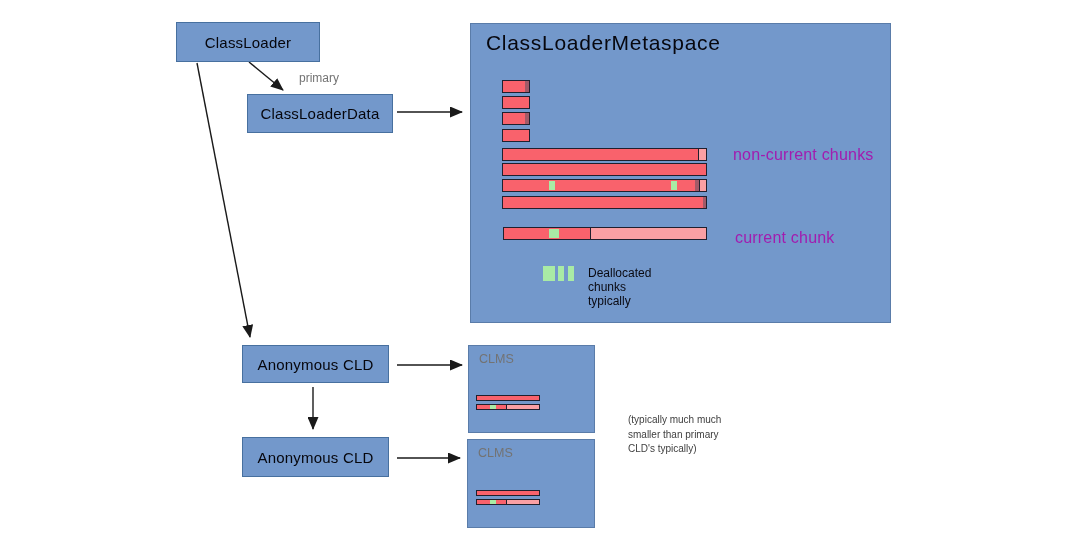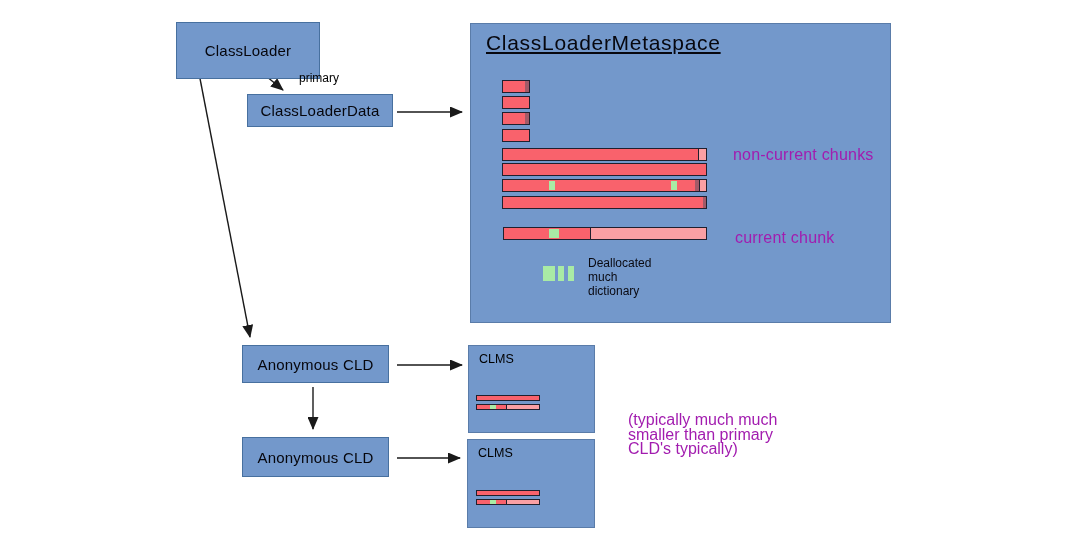--- a/index.html
+++ b/index.html
@@ -11,36 +11,36 @@
   
   .node {
     position:absolute; background:var(--box-blue); border:1.5px solid var(--box-border-blue);
     display:flex; align-items:center; justify-content:center;
     font-size:15px; color:#06060c; letter-spacing:.2px;
   }
   
   .panel {
     position:absolute; background:var(--box-blue); border:1px solid var(--panel-border-blue);
   }
-  .panel-title { position:absolute; font-size:21px; letter-spacing:.7px; color:#07070e;text-decoration:underline; }
-  .small-label { position:absolute; font-size:12px; color:#000000; }
+  .panel-title { position:absolute; font-size:21px; letter-spacing:.7px; color:#07070e; }
+  .small-label { position:absolute; font-size:12px; color:#737373; }
   .side-label { position:absolute; font-size:16px; color:#a21caf; letter-spacing:.2px; }
   
   .chunk {
     position:absolute; background:var(--chunk-red); border:1.3px solid var(--border-dark);
   }
   .seg-pink { position:absolute; top:0; bottom:0; right:0; background:var(--chunk-pink); border-left:1.3px solid var(--border-dark); }
   .seg-dark { position:absolute; top:0; bottom:0; background:var(--sliver-dark); }
   .seg-red  { position:absolute; top:0; bottom:0; left:0; background:var(--chunk-red); border-right:1.3px solid var(--border-dark); }
   .green-block { position:absolute; top:1px; bottom:1px; background:var(--dealloc-green); }
   .chunk-pinkbase { position:absolute; background:var(--chunk-pink); border:1.3px solid var(--border-dark); }
   
   .legend-green { position:absolute; background:var(--dealloc-green); }
   .legend-text { position:absolute; font-size:12px; line-height:14px; color:#0a0a12; }
-  .note-text { position:absolute; font-size:16px; line-height:14.5px; color:#a21caf; }
+  .note-text { position:absolute; font-size:10px; line-height:14.5px; color:#404040; }
   svg.layer { position:absolute; left:0; top:0; pointer-events:none; }
 </style>
 </head>
 <body>
 
 <div id="canvas">
 
   <svg class="layer" width="1080" height="541">
     <defs>
       <marker id="ah" markerUnits="userSpaceOnUse" markerWidth="14" markerHeight="11" refX="12" refY="5.5" orient="auto">
@@ -62,27 +62,27 @@
     <line x1="516" y1="142.5" x2="516" y2="147.5" stroke="#222230" stroke-width="1.2"></line>
 
     <line x1="603" y1="161" x2="603" y2="163.5" stroke="#222230" stroke-width="1.2"></line>
     <line x1="603" y1="176" x2="603" y2="179" stroke="#222230" stroke-width="1.2"></line>
     <line x1="603" y1="192.5" x2="603" y2="195.5" stroke="#222230" stroke-width="1.2"></line>
 
     <line x1="507" y1="401" x2="507" y2="404" stroke="#222230" stroke-width="1.2"></line>
     <line x1="507" y1="496" x2="507" y2="499" stroke="#222230" stroke-width="1.2"></line>
   </svg>
 
-  <div class="node" style="left:176px; top:22px; width:144px; height:57px;">
+  <div class="node" style="left:176px; top:22px; width:144px; height:40px;">
     <span>ClassLoader</span>
   </div>
 
   <div class="small-label" style="left:299px; top:71px;">primary</div>
 
-  <div class="node" style="left:247px; top:94px; width:146px; height:33px;">
+  <div class="node" style="left:247px; top:94px; width:146px; height:39px;">
     <span>ClassLoaderData</span>
   </div>
 
   <div class="panel" style="left:470px; top:23px; width:421px; height:300px;"></div>
   <div class="panel-title" style="left:486px; top:31px;">ClassLoaderMetaspace</div>
 
   <div class="chunk" style="left:502px; top:80px; width:28px; height:13px;">
     <div class="seg-dark" style="right:0; width:4px;"></div>
   </div>
   <div class="chunk" style="left:502px; top:96px; width:28px; height:13px;"></div>
@@ -109,24 +109,24 @@
     <div class="seg-red" style="width:87px;"></div>
     <div class="green-block" style="left:45px; width:10px;"></div>
   </div>
 
   <div class="side-label" style="left:733px; top:146px;">non-current chunks</div>
   <div class="side-label" style="left:735px; top:229px;">current chunk</div>
 
   <div class="legend-green" style="left:543px; top:266px; width:12px; height:15px;"></div>
   <div class="legend-green" style="left:558px; top:266px; width:6px; height:15px;"></div>
   <div class="legend-green" style="left:568px; top:266px; width:6px; height:15px;"></div>
-  <div class="legend-text" style="left:588px; top:256px;">
+  <div class="legend-text" style="left:588px; top:266px;">
     <div>Deallocated</div>
-    <div>much</div>
-    <div>dictionary</div>
+    <div>chunks</div>
+    <div>typically</div>
   </div>
 
   <div class="node" style="left:242px; top:345px; width:147px; height:38px;">
     <span>Anonymous CLD</span>
   </div>
   <div class="node" style="left:242px; top:437px; width:147px; height:40px;">
     <span>Anonymous CLD</span>
   </div>
 
   <div class="panel" style="left:468px; top:345px; width:127px; height:88px;"></div>

